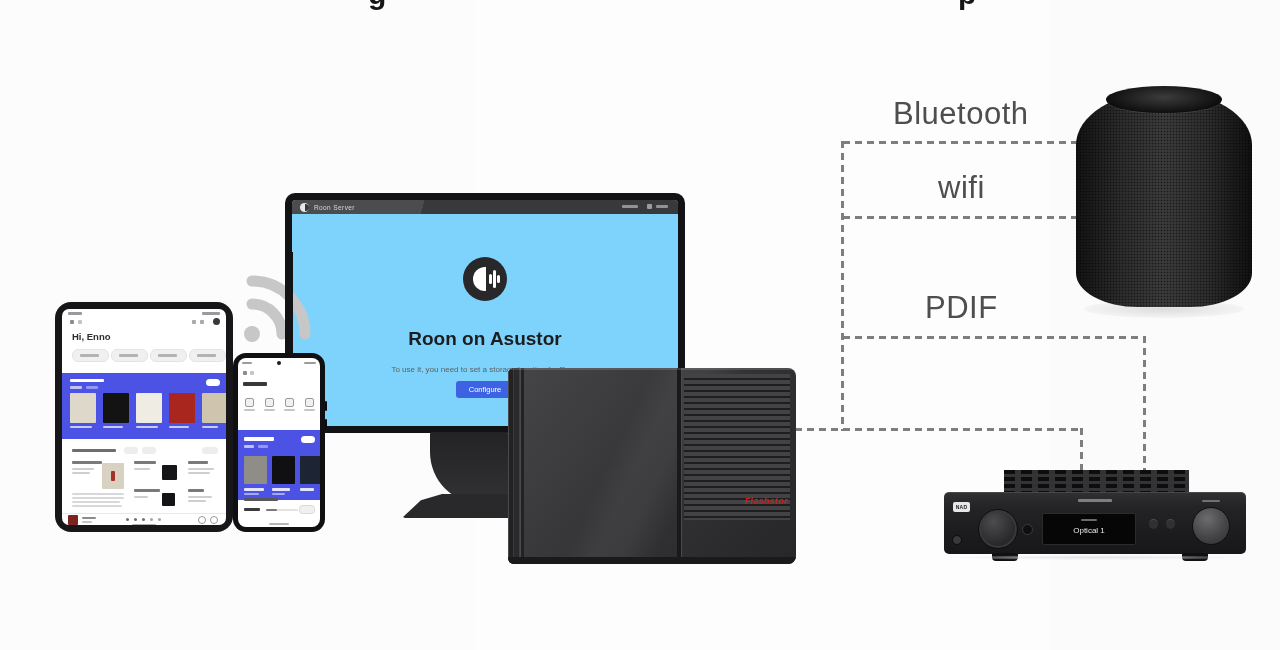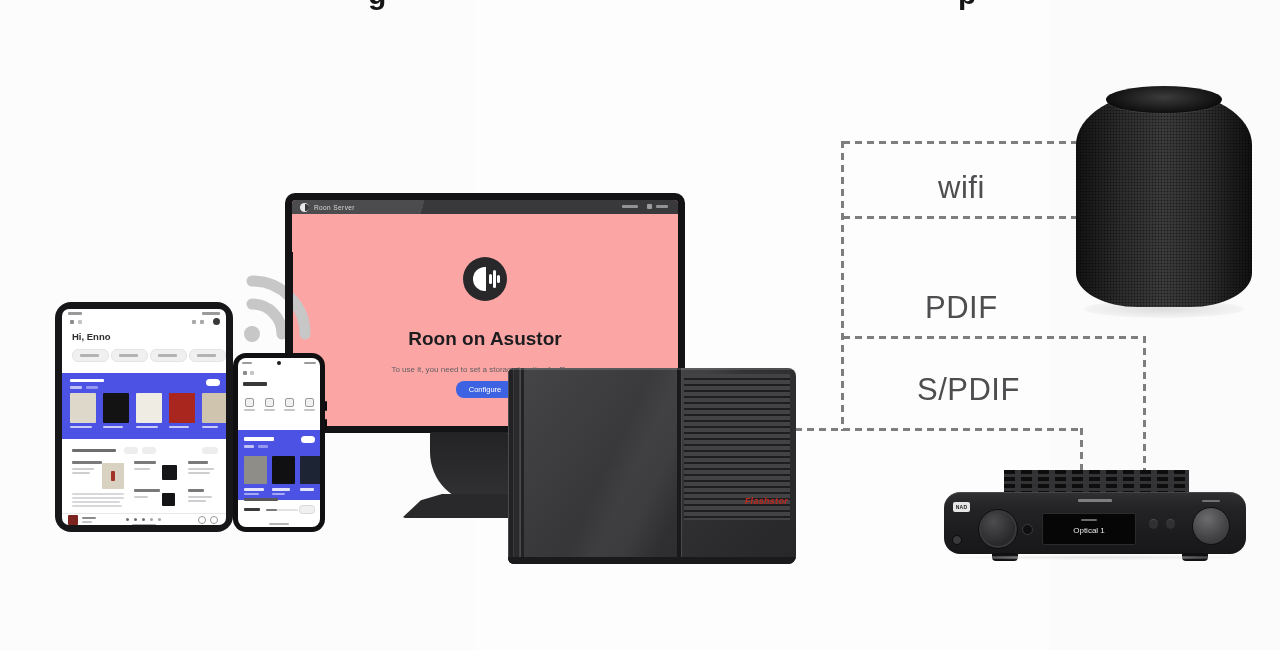--- a/index.html
+++ b/index.html
@@ -38,32 +38,32 @@
     border-radius:13px;padding:5px;z-index:6;box-sizing:border-box;}
   .phone-nub{position:absolute;right:-2px;width:2px;height:10px;background:#0a0a0c;border-radius:1px;}
   .phone-screen{position:relative;width:82px;height:169px;background:#fff;border-radius:8px;overflow:hidden;}
   .p-banner{position:absolute;left:0;top:72px;width:82px;height:70px;background:#4b52e4;}
   .p-banner .covers{left:6px;top:26px;gap:5px;}
   .p-banner .cover{width:23px;height:28px;border-radius:1px;}
 
   
   .monitor{position:absolute;left:285px;top:193px;width:400px;height:240px;background:#131316;
     border-radius:10px;padding:7px;z-index:2;box-sizing:border-box;}
-  .monitor-screen{position:relative;width:386px;height:226px;background:#fca5a5;border-radius:4px;overflow:hidden;}
+  .monitor-screen{position:relative;width:386px;height:226px;background:#7dd3fc;border-radius:4px;overflow:hidden;}
   .titlebar{position:absolute;left:0;top:0;width:100%;height:14px;
     background:linear-gradient(105deg,#4c4c4e 0 34%,#39393b 34%);}
   .titlebar-app{position:absolute;left:22px;top:3.5px;font-size:6.5px;color:#d8d8da;letter-spacing:.4px;}
   .roon-mini{position:absolute;left:8px;top:2.5px;width:9px;height:9px;border-radius:50%;background:#e8e8ea;}
   .roon-mini::after{content:"";position:absolute;left:4.5px;top:1px;width:4px;height:7px;background:#39393b;border-radius:0 4px 4px 0;}
   .roonlogo{position:absolute;left:171px;top:57px;width:44px;height:44px;border-radius:50%;background:#28282a;}
   .roonlogo .half{position:absolute;left:10px;top:10px;width:13px;height:24px;background:#fff;border-radius:13px 0 0 13px;}
   .roonlogo .b{position:absolute;width:2.5px;background:#fff;border-radius:2px;}
   .mheading{position:absolute;left:0;top:128px;width:100%;text-align:center;font-size:19px;font-weight:700;color:#1d1d1f;}
   .msub{position:absolute;left:0;width:100%;text-align:center;font-size:8px;color:#5e5e60;}
-  .mbtn{position:absolute;left:164px;top:181px;width:58px;height:17px;background:#3d63e3;border-radius:8px;
+  .mbtn{position:absolute;left:164px;top:181px;width:58px;height:17px;background:#3d63e3;border-radius:3px;
     color:#fff;font-size:7.5px;text-align:center;line-height:17px;}
   .stand-neck{position:absolute;left:430px;top:432px;width:78px;height:72px;z-index:2;
     background:linear-gradient(180deg,#232325,#323234);border-radius:2px 2px 0 52px;}
   .stand-base{position:absolute;left:402px;top:494px;width:118px;height:24px;background:#29292b;z-index:2;
     clip-path:polygon(0 100%,16% 26%,34% 0,100% 0,100% 100%);border-radius:4px;}
 
   
   .wifi-svg{position:absolute;left:234px;top:262px;z-index:3;}
   .bezel-patch{position:absolute;left:285px;top:252px;width:8px;height:110px;background:#131316;z-index:4;}
 
@@ -90,21 +90,21 @@
       linear-gradient(90deg,#121212 0%,#2c2c2c 26%,#3b3b3b 50%,#2d2d2d 74%,#101010 100%);
     background-size:3px 3px,100% 100%;}
   .hp-top{position:absolute;left:30px;top:0;width:116px;height:27px;border-radius:50%;
     background:radial-gradient(ellipse at 50% 42%,#3c3c3c,#0d0d0d 72%);box-shadow:0 1px 0 rgba(255,255,255,.08);}
 
   
   .amp{position:absolute;left:944px;top:470px;width:302px;height:92px;z-index:2;}
   .amp-vents{position:absolute;left:60px;top:0;width:185px;height:26px;background-color:#323234;
     background-image:repeating-linear-gradient(180deg,transparent 0 4px,#343436 4px 7px),
       repeating-linear-gradient(90deg,rgba(0,0,0,.75) 0 11px,transparent 11px 17px);}
-  .amp-chassis{position:absolute;left:0;top:22px;width:302px;height:62px;border-radius:16px;
+  .amp-chassis{position:absolute;left:0;top:22px;width:302px;height:62px;border-radius:5px;
     background:linear-gradient(180deg,#303032 0%,#242426 22%,#1d1d1f 60%,#17171a 100%);
     border-top:1px solid #48484a;box-sizing:border-box;}
   .nad-badge{position:absolute;left:9px;top:9px;width:17px;height:10px;background:#e6e6e6;border-radius:2px;
     color:#1c1c1e;font-size:5px;font-weight:800;text-align:center;line-height:10px;letter-spacing:.2px;}
   .knob-in{position:absolute;left:34px;top:16px;width:38px;height:38px;border-radius:50%;
     background:radial-gradient(circle at 38% 32%,#4c4c4e,#2a2a2c 62%,#1e1e20);border:1px solid #0e0e10;
     box-shadow:inset 0 0 0 2px #39393b;}
   .amp-display{position:absolute;left:98px;top:20px;width:92px;height:30px;background:#060607;border:1px solid #2b2b2d;
     border-radius:2px;}
   .amp-src{position:absolute;left:0;top:12px;width:100%;text-align:center;font-size:8px;color:#e8e8ea;}
@@ -124,23 +124,23 @@
   <span class="frag" style="left:958px;">p</span>
 
   <div class="dashH" style="left:843px;top:141px;width:234px;"></div>
   <div class="dashH" style="left:843px;top:216px;width:237px;"></div>
   <div class="dashV" style="left:841px;top:141px;height:290px;"></div>
   <div class="dashH" style="left:843px;top:336px;width:303px;"></div>
   <div class="dashV" style="left:1143px;top:336px;height:140px;"></div>
   <div class="dashH" style="left:795px;top:428px;width:288px;"></div>
   <div class="dashV" style="left:1080px;top:428px;height:48px;"></div>
 
+  <div class="connlabel" style="left:893px;top:96px;">Bluetooth</div>
   <div class="connlabel" style="left:938px;top:170px;">wifi</div>
   <div class="connlabel" style="left:925px;top:290px;">PDIF</div>
-  <div class="connlabel" style="left:917px;top:372px;">S/PDIF</div>
 
   <div class="monitor">
     <div class="monitor-screen">
       <div class="titlebar">
         <span class="roon-mini"></span>
         <span class="titlebar-app">Roon Server</span>
         <span class="bar" style="right:40px;top:5px;width:16px;height:3px;background:rgba(255,255,255,.45);"></span>
         <span class="bar" style="right:26px;top:4px;width:5px;height:5px;background:rgba(255,255,255,.5);"></span>
         <span class="bar" style="right:10px;top:5px;width:12px;height:3px;background:rgba(255,255,255,.45);"></span>
       </div>

